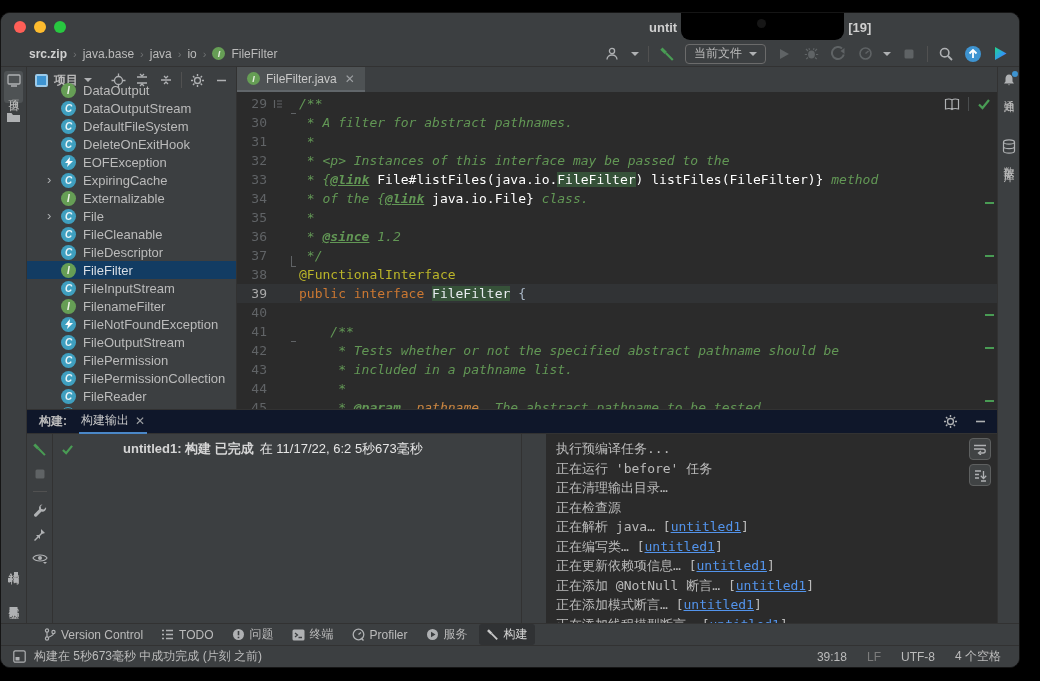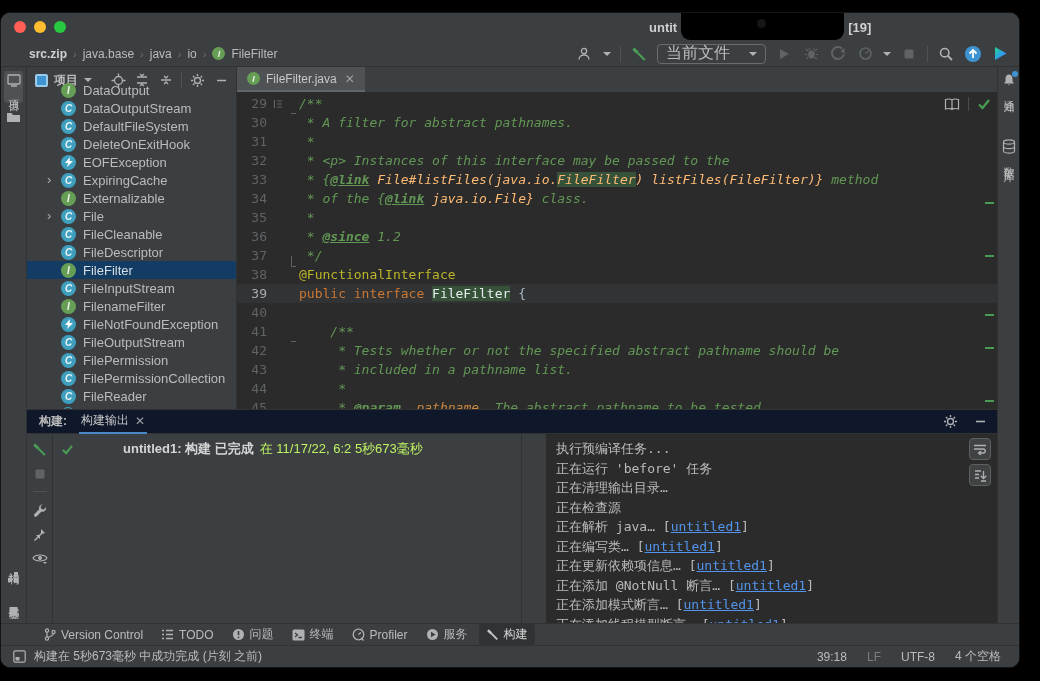--- a/index.html
+++ b/index.html
@@ -25,21 +25,21 @@
   .crumbs { display:flex; align-items:center; gap:6px; font-size:12px; color:#BBBBBB; }
   .crumb-first { font-weight:bold; color:#D0D0D0; }
   .crumb-sep { color:#6F7273; font-size:11px; }
   .mini-int { width:13px; height:13px; border-radius:50%; background:#669E55; color:#E8F0E2;
     font-size:9px; font-weight:bold; display:inline-flex; align-items:center; justify-content:center; font-style:italic; }
   .navspacer { flex:1; }
   .tb { display:flex; align-items:center; gap:9px; }
   .tbi { width:18px; height:18px; display:flex; align-items:center; justify-content:center; }
   .tbsep { width:1px; height:16px; background:#515151; }
   .runcfg { border:1px solid #6B6B6B; border-radius:4px; height:20px; padding:0 8px;
-    display:flex; align-items:center; gap:19px; color:#BBBBBB; font-size:16px; }
+    display:flex; align-items:center; gap:7px; color:#BBBBBB; font-size:12px; }
   .chev { width:0; height:0; border-left:4px solid transparent; border-right:4px solid transparent;
     border-top:4px solid #AFB1B3; display:inline-block; }
 
   
   .main { flex:1 1 auto; display:flex; min-height:0; }
   .leftbar { width:26px; background:#3C3F41; border-right:1px solid #323232;
     display:flex; flex-direction:column; align-items:center; padding:4px 0; }
   .rightbar { width:22px; background:#3C3F41; border-left:1px solid #323232;
     display:flex; flex-direction:column; align-items:center; padding:6px 0; }
   .vlabel { writing-mode:vertical-rl; text-orientation:upright; color:#BBBBBB; font-size:11px;
@@ -86,21 +86,21 @@
   .gicon { width:14px; flex:0 0 auto; display:flex; align-items:center; justify-content:center; }
   .gfold { width:14px; flex:0 0 auto; position:relative; }
   .gfold.fs::before { content:""; position:absolute; left:6px; top:9px; bottom:0; border-left:1px solid #606366; }
   .gfold.fs::after  { content:""; position:absolute; left:6px; top:9px; width:5px; border-top:1px solid #606366; }
   .gfold.fl::before { content:""; position:absolute; left:6px; top:0; bottom:0; border-left:1px solid #606366; }
   .gfold.fe::before { content:""; position:absolute; left:6px; top:0; height:10px; border-left:1px solid #606366; }
   .gfold.fe::after  { content:""; position:absolute; left:6px; top:10px; width:5px; border-top:1px solid #606366; }
   .ctext { flex:1; color:#A9B7C6; }
   .tk-doc { color:#629755; font-style:italic; }
   .tk-doctag { color:#629755; font-style:italic; font-weight:bold; text-decoration:underline; }
-  .tk-docval { color:#fdba74; font-style:italic; }
+  .tk-docval { color:#ffffff; }
   .tk-docparam { color:#CB8742; font-style:italic; }
   .tk-ann { color:#BBB529; }
   .tk-kw { color:#CC7832; }
   .tk-type { color:#E8ECF0; background:#365239; }
   .tk-hl { background:#365239; }
   .tk-plain { color:#A9B7C6; }
   .ed-topright { position:absolute; top:5px; right:6px; display:flex; align-items:center; gap:8px; }
   .ed-tr-sep { width:1px; height:14px; background:#4A4D4E; }
   .edmark { position:absolute; right:3px; width:9px; height:2px; background:#499C54; }
 
@@ -113,21 +113,21 @@
     border-bottom:2px solid #4A87C7; padding:0 2px; }
   .btab .close { color:#9DA0A3; }
   .bh-sp { flex:1; }
   .bbody { flex:1; display:flex; min-height:0; }
   .bdock { width:26px; background:#3C3F41; border-right:1px solid #323232; display:flex;
     flex-direction:column; align-items:center; gap:11px; padding-top:8px; }
   .bdock hr { width:14px; border:none; border-top:1px solid #515151; margin:0; }
   .btree { width:469px; background:#3C3F41; border-right:1px solid #323232; padding:6px 8px; font-size:13px; }
   .btree-row { display:flex; align-items:center; gap:6px; white-space:nowrap; overflow:hidden; }
   .bt-bold { color:#D5D5D5; font-weight:bold;margin-left:43px; }
-  .bt-dim { color:#bef264;text-align:right; }
+  .bt-dim { color:#e5e5e5;text-align:right; }
   .bconsole { flex:1; background:#2B2B2B; padding:5px 10px; position:relative; overflow:hidden;
     font-family:"DejaVu Sans Mono",monospace; font-size:13px; line-height:19.5px; color:#BBBBBB;margin-left:24px; }
   .bconsole a { color:#5394EC; text-decoration:underline; }
   .con-br { color:#BBBBBB; }
   .con-btns { position:absolute; top:4px; right:6px; display:flex; flex-direction:column; gap:4px; }
   .con-btn { width:22px; height:22px; border:1px solid #5E6060; border-radius:4px; background:#404344;
     display:flex; align-items:center; justify-content:center; }
 
   
   .bottombar { height:22px; background:#3C3F41; border-top:1px solid #323232; display:flex;

